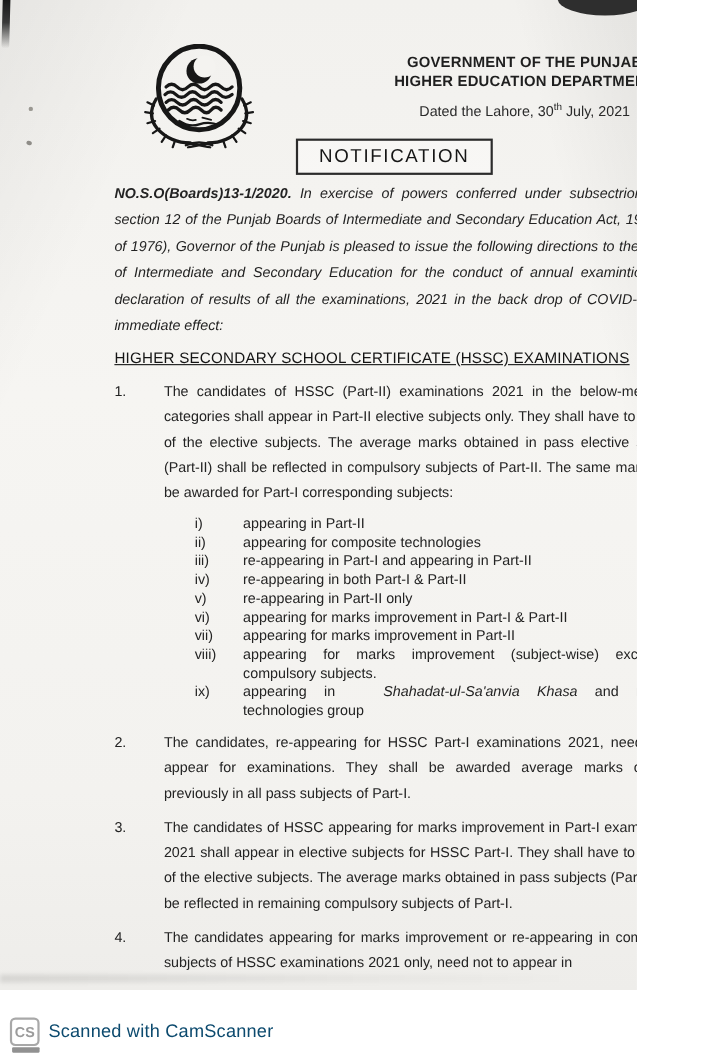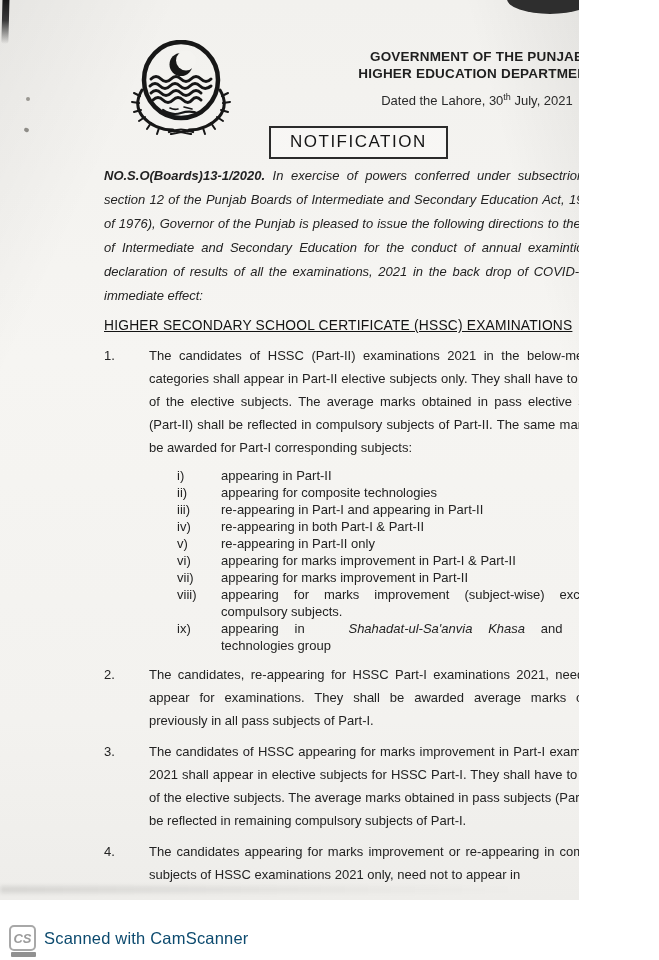--- a/index.html
+++ b/index.html
@@ -73,21 +73,21 @@
   
   .hand-mark{position:absolute;left:586px;top:444px;width:58px;height:96px;}
   
   .footer-bar{
     position:absolute;left:0;bottom:0;width:659px;height:42px;background:#ffffff;
   }
   .cs-badge{
     position:absolute;left:9px;top:7px;width:23px;height:22px;
     border:2px solid #a8a8a8;border-radius:5px;
     display:flex;align-items:center;justify-content:center;
-    font-size:13px;font-weight:bold;color:#9b9b9b;background:#fff;font-style:italic;
+    font-size:13px;font-weight:bold;color:#9b9b9b;background:#fff;
   }
   .cs-badge-shadow{
     position:absolute;left:11px;top:34px;width:25px;height:5px;
     background:#919191;border-radius:1px;
   }
   .footer-text{
     position:absolute;left:44px;top:11px;
     font-size:16.5px;color:#0c4a6e;letter-spacing:0.2px;
   }
 </style>

